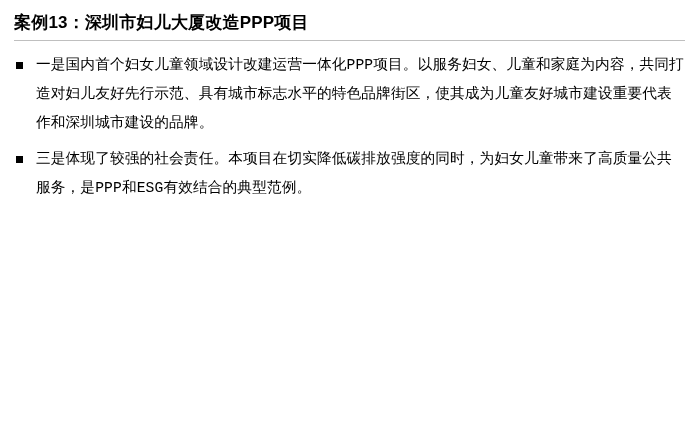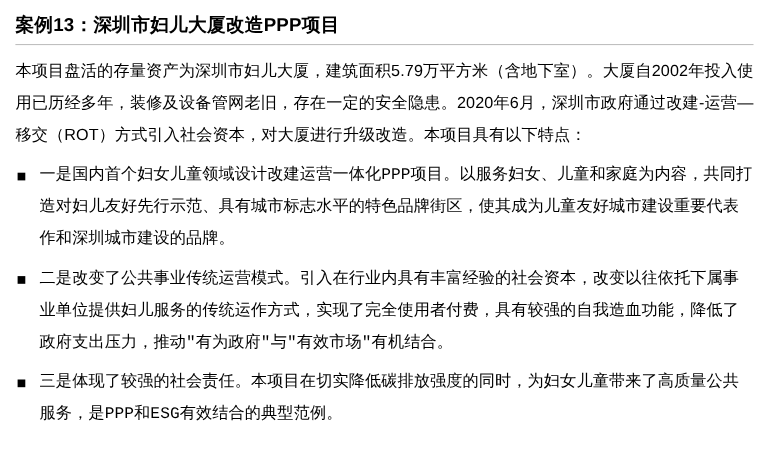--- a/index.html
+++ b/index.html
@@ -71,30 +71,25 @@
   }
 </style>
 </head>
 <body>
 
 <div class="page">
 
   <h1 class="doc-title">案例13：深圳市妇儿大厦改造PPP项目</h1>
   <hr class="title-rule">
 
-  <p class="para">本项目盘活的存量资产为深圳市妇儿大厦，建筑面积5.79万平方米（含地下室）。大厦自2002年投入使用已历经多年，装修及设备管网老旧，存在一定的安全隐患。2020年6月，深圳市政府通过改建-运营—移交（ROT）方式引入社会资本，对大厦进行升级改造。本项目具有以下特点：</p>
 
   <ul class="bullet-list">
     <li class="bullet-item">
       <span class="bullet-marker"></span>
       <span class="bullet-text">一是国内首个妇女儿童领域设计改建运营一体化PPP项目。以服务妇女、儿童和家庭为内容，共同打造对妇儿友好先行示范、具有城市标志水平的特色品牌街区，使其成为儿童友好城市建设重要代表作和深圳城市建设的品牌。</span>
-    </li>
-    <li class="bullet-item">
-      <span class="bullet-marker"></span>
-      <span class="bullet-text">二是改变了公共事业传统运营模式。引入在行业内具有丰富经验的社会资本，改变以往依托下属事业单位提供妇儿服务的传统运作方式，实现了完全使用者付费，具有较强的自我造血功能，降低了政府支出压力，推动"有为政府"与"有效市场"有机结合。</span>
     </li>
     <li class="bullet-item">
       <span class="bullet-marker"></span>
       <span class="bullet-text">三是体现了较强的社会责任。本项目在切实降低碳排放强度的同时，为妇女儿童带来了高质量公共服务，是PPP和ESG有效结合的典型范例。</span>
     </li>
   </ul>
 
 </div>
 
 </body></html>

